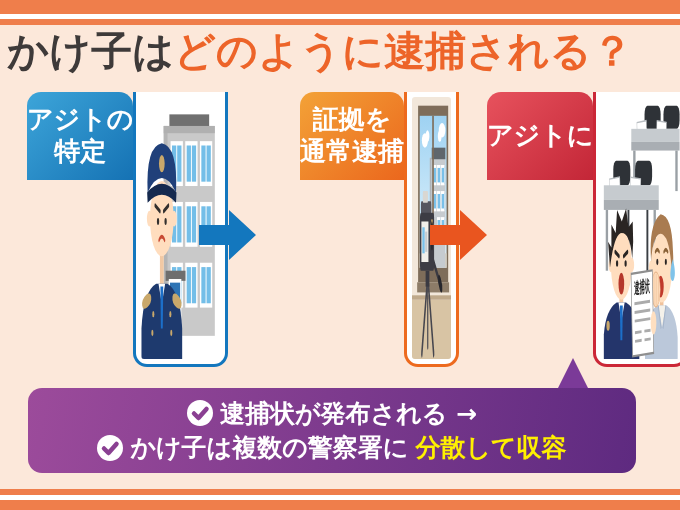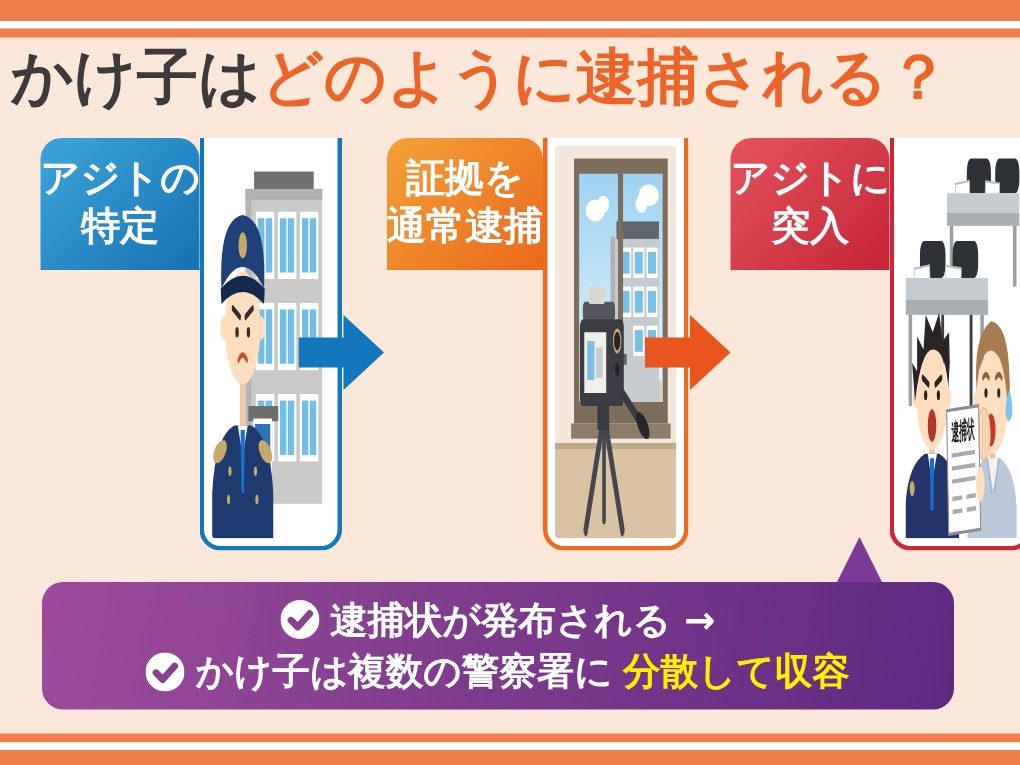--- a/index.html
+++ b/index.html
@@ -26,21 +26,21 @@
   .panel{position:absolute;top:92px;width:201px;height:275px;display:flex;flex-direction:row;}
   #panel-1{left:27px;}
   #panel-2{left:258px;}
   #panel-3{left:487px;}
   .panel-header{
     height:88px;flex:0 0 auto;border-radius:14px 14px 0 0;
     color:#fff;font-weight:bold;font-size:26px;line-height:1.22;
     display:flex;flex-direction:column;align-items:center;justify-content:center;text-align:center;
   }
   #panel-1 .panel-header{background:linear-gradient(135deg,#3DA5D9,#1572B4);}
-  #panel-2 .panel-header{background:linear-gradient(135deg,#F3A237,#EB671D);}
+  #panel-2 .panel-header{background:linear-gradient(135deg,#F3A237,#EB671D);margin-left:42px;}
   #panel-3 .panel-header{background:linear-gradient(135deg,#E7525D,#C32637);}
   .panel-body{
     flex:1;background:#fff;border:3px solid;border-top:none;
     border-radius:0 0 14px 14px;padding:5px;box-sizing:border-box;
   }
   #panel-1 .panel-body{border-color:#1377BE;}
   #panel-2 .panel-body{border-color:#ED6A1E;}
   #panel-3 .panel-body{border-color:#CB2737;}
   .scene{width:100%;height:100%;overflow:hidden;position:relative;border-radius:3px;}
   .scene svg{display:block;width:100%;height:100%;}
@@ -203,21 +203,20 @@
           <circle cx="85" cy="103" r="3" fill="#23232A"></circle>
         </g>
       </svg>
     </div>
   </div>
 </div>
 
 <div class="panel" id="panel-3">
   <div class="panel-header">
     <span>アジトに</span>
-    <span>突入</span>
   </div>
   <div class="panel-body">
     <div class="scene">
       <svg viewBox="0 0 166 181" preserveAspectRatio="none">
         <rect width="166" height="181" fill="#FFFFFF"></rect>
         <g>
           <rect x="92" y="6" width="34" height="16" rx="6" fill="#2E3237"></rect>
           <rect x="132" y="6" width="34" height="16" rx="6" fill="#2E3237"></rect>
           <rect x="76" y="17" width="20" height="7" fill="#FFFFFF" stroke="#B9BEC2" stroke-width="1" transform="rotate(-4 86 20)"></rect>
           <rect x="118" y="17" width="20" height="7" fill="#FFFFFF" stroke="#B9BEC2" stroke-width="1" transform="rotate(3 128 20)"></rect>

